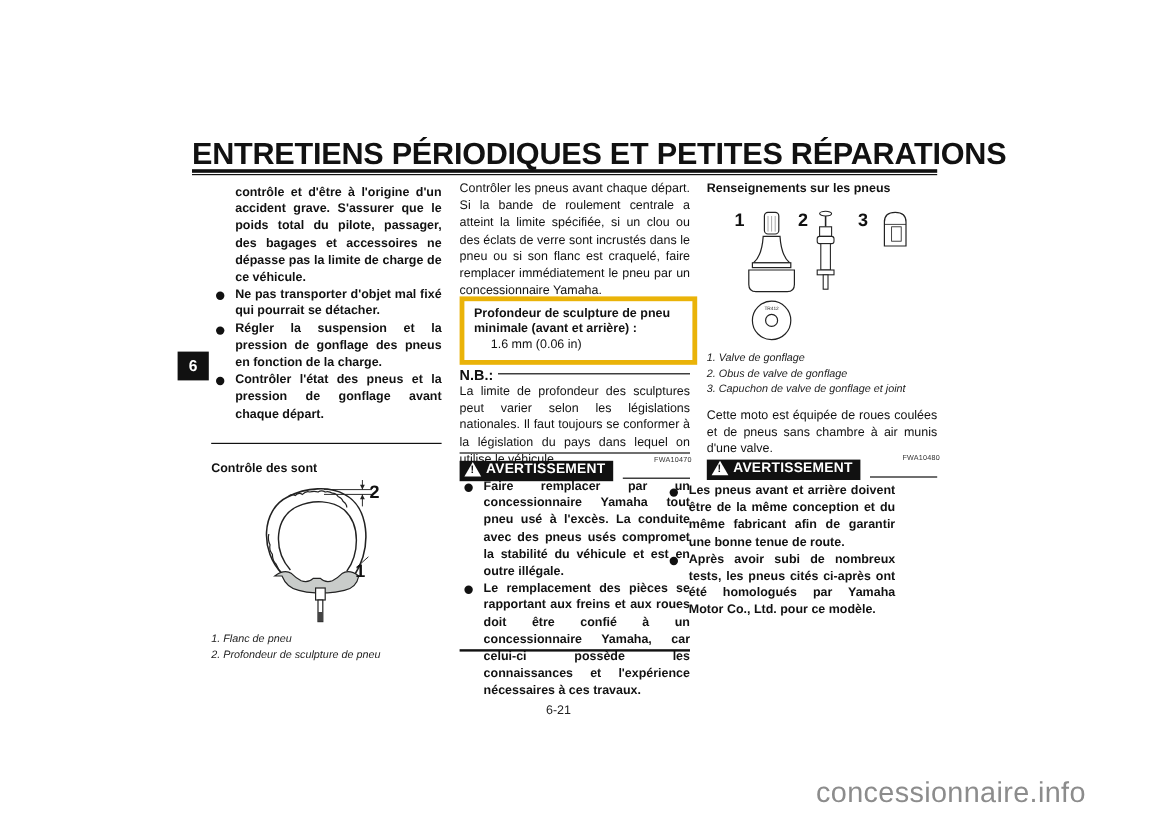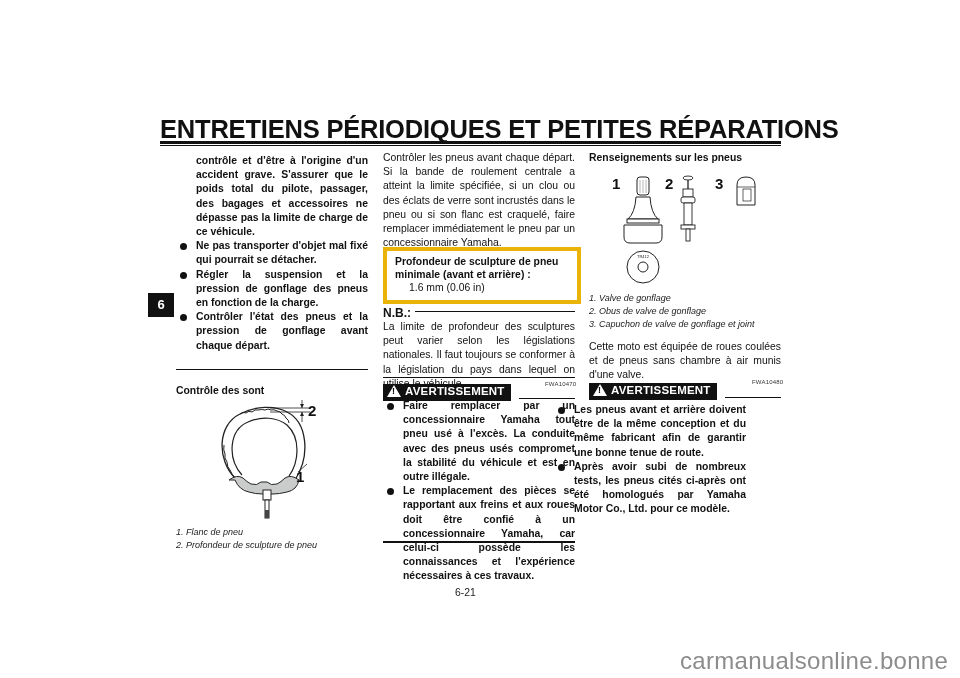--- a/index.html
+++ b/index.html
@@ -166,13 +166,13 @@
   <div class="warn-line" style="flex:1;"></div>
 </div>
 <div class="col bold" style="left:554px; top:403px; width:192px;">
   <ul class="bullets">
     <li>Les pneus avant et arrière doivent être de la même conception et du même fabricant afin de garantir une bonne tenue de route.</li>
     <li>Après avoir subi de nombreux tests, les pneus cités ci-après ont été homologués par Yamaha Motor Co., Ltd. pour ce modèle.</li>
   </ul>
 </div>
 
 <div class="abs page-num">6-21</div>
-<div class="abs watermark">carmanualsonline.bonne</div>
+<div class="abs watermark">concessionnaire.info</div>
 
 </body></html>

